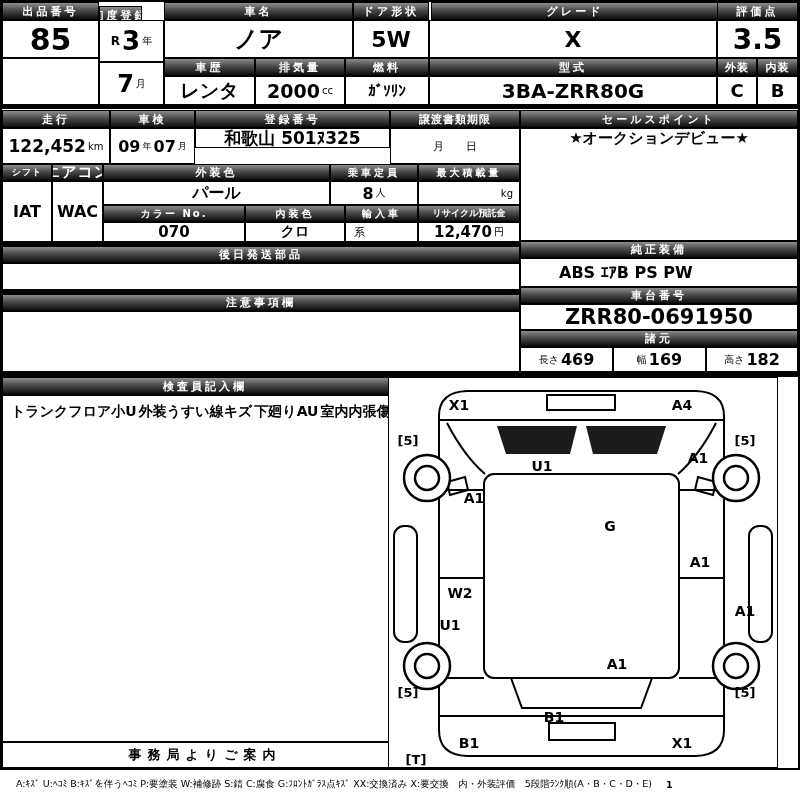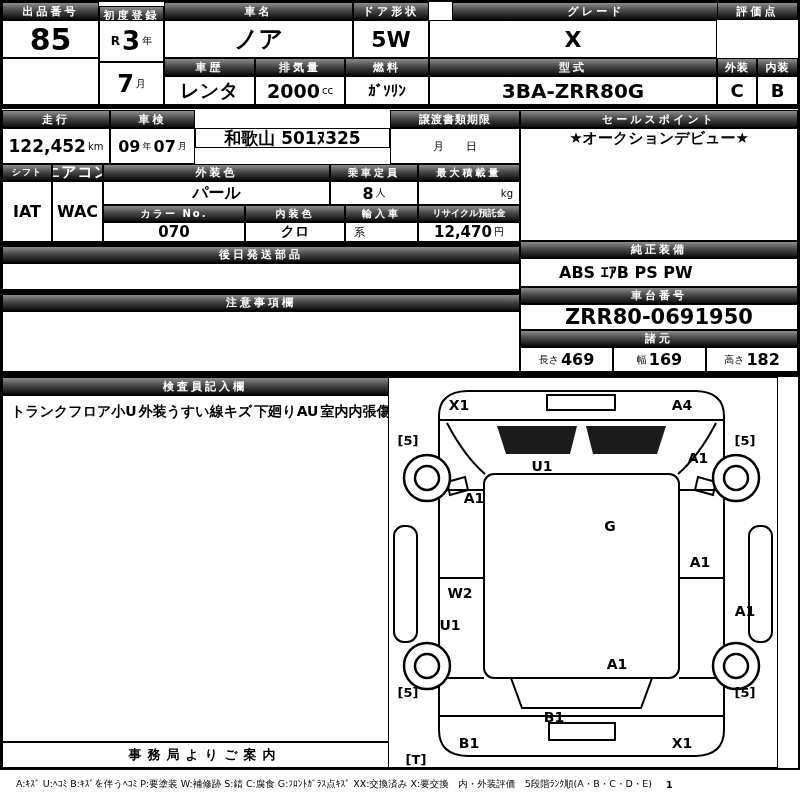--- a/index.html
+++ b/index.html
@@ -24,42 +24,43 @@
     white-space:nowrap;z-index:3;
   }
   .insline{font-weight:bold;font-size:14px;line-height:18px;}
 </style>
 </head>
 <body>
 
 <div id="sheet">
 
   <div class="c h" style="left:2px;top:2px;width:97px;height:18px">出品番号</div>
-  <div class="c h" style="left:99px;top:6px;width:65px;height:18px">初度登録</div>
+  <div class="c h" style="left:99px;top:6px;width:43px;height:18px">初度登録</div>
   <div class="c h" style="left:164px;top:2px;width:189px;height:18px">車名</div>
   <div class="c h" style="left:353px;top:2px;width:76px;height:18px">ドア形状</div>
-  <div class="c h" style="left:452px;top:2px;width:288px;height:18px">グレード</div>
+  <div class="c h" style="left:431px;top:2px;width:288px;height:18px">グレード</div>
   <div class="c h" style="left:717px;top:2px;width:81px;height:18px">評価点</div>
 
   <div class="c v" style="left:2px;top:20px;width:97px;height:38px;font-size:30px">85</div>
   <div class="c" style="left:2px;top:58px;width:97px;height:47px"></div>
 
   <div class="c" style="left:99px;top:20px;width:65px;height:42px">
     <span style="font-size:12px;font-weight:bold">R</span>
     <span style="font-size:26px;font-weight:bold">3</span>
     <span class="u">年</span>
   </div>
   <div class="c" style="left:99px;top:62px;width:65px;height:43px">
     <span style="font-size:24px;font-weight:bold">7</span>
     <span class="u">月</span>
   </div>
 
   <div class="c v" style="left:164px;top:20px;width:189px;height:38px;font-size:24px">ノア</div>
   <div class="c v" style="left:353px;top:20px;width:76px;height:38px;font-size:22px">5W</div>
   <div class="c v" style="left:429px;top:20px;width:288px;height:38px;font-size:22px">X</div>
+  <div class="c v" style="left:717px;top:20px;width:81px;height:38px;font-size:28px">3.5</div>
 
   <div class="c h" style="left:164px;top:58px;width:91px;height:18px">車歴</div>
   <div class="c h" style="left:255px;top:58px;width:90px;height:18px">排気量</div>
   <div class="c h" style="left:345px;top:58px;width:84px;height:18px">燃料</div>
   <div class="c h" style="left:429px;top:58px;width:288px;height:18px">型式</div>
   <div class="c h" style="left:717px;top:58px;width:40px;height:18px;letter-spacing:1px">外装</div>
   <div class="c h" style="left:757px;top:58px;width:41px;height:18px;letter-spacing:1px">内装</div>
 
   <div class="c v" style="left:164px;top:76px;width:91px;height:29px;font-size:19px">レンタ</div>
   <div class="c" style="left:255px;top:76px;width:90px;height:29px">
@@ -68,20 +69,21 @@
   </div>
   <div class="c v" style="left:345px;top:76px;width:84px;height:29px;font-size:15px">ｶﾞｿﾘﾝ</div>
   <div class="c v" style="left:429px;top:76px;width:288px;height:29px;font-size:20px">3BA-ZRR80G</div>
   <div class="c v" style="left:717px;top:76px;width:40px;height:29px;font-size:18px">C</div>
   <div class="c v" style="left:757px;top:76px;width:41px;height:29px;font-size:18px">B</div>
 
   <div class="bar" style="left:0;top:104px;width:800px;height:5px"></div>
 
   <div class="c h" style="left:2px;top:110px;width:108px;height:18px">走行</div>
   <div class="c h" style="left:110px;top:110px;width:85px;height:18px">車検</div>
+  <div class="c h" style="left:195px;top:110px;width:195px;height:18px">登録番号</div>
   <div class="c h" style="left:390px;top:110px;width:130px;height:18px;letter-spacing:1px">譲渡書類期限</div>
   <div class="c h" style="left:520px;top:110px;width:278px;height:18px">セールスポイント</div>
 
   <div class="c" style="left:2px;top:128px;width:108px;height:36px">
     <span style="font-size:17px;font-weight:bold">122,452</span>
     <span class="u">km</span>
   </div>
   <div class="c" style="left:110px;top:128px;width:85px;height:36px">
     <span style="font-size:16px;font-weight:bold">09</span>
     <span style="font-size:9px">年</span>

